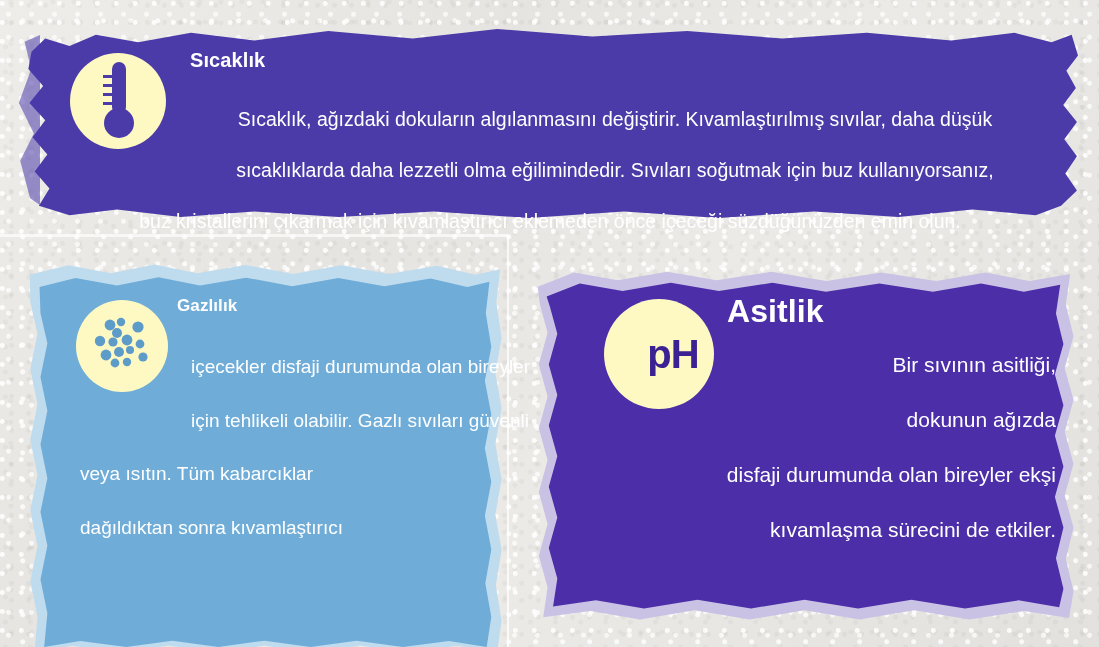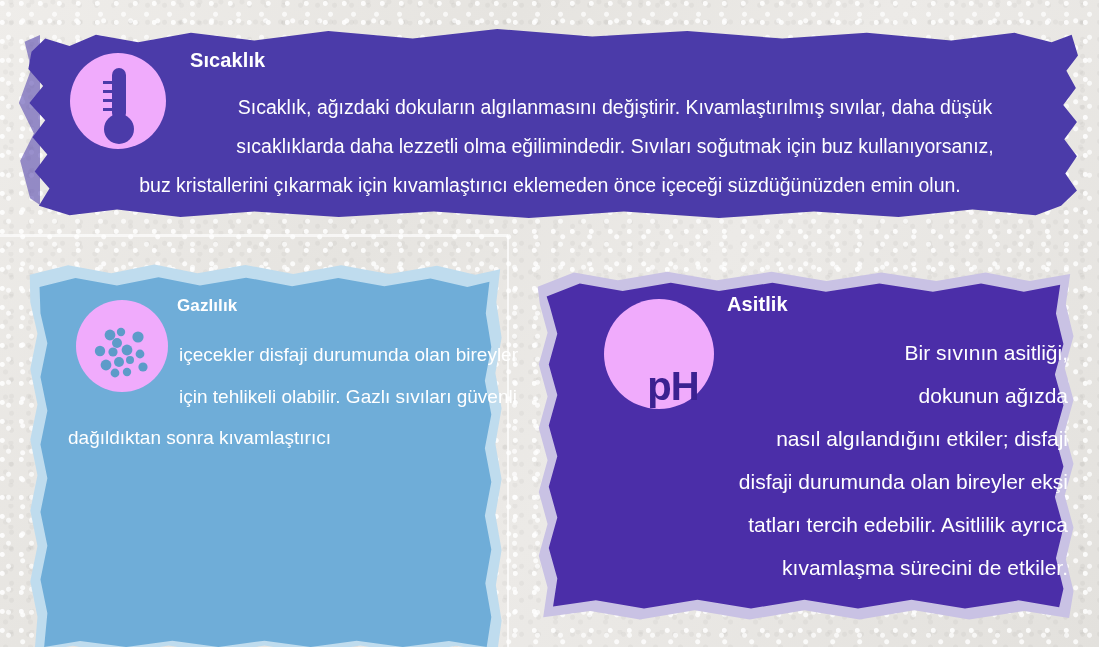--- a/index.html
+++ b/index.html
@@ -137,41 +137,41 @@
   
   .panel-content {
     position: absolute;
     inset: 0;
     color: #ffffff;
   }
 
   .icon-badge {
     position: absolute;
     border-radius: 50%;
-    background: #f0abfc;
+    background: #fef9c3;
     display: flex;
-    align-items: flex-end;
+    align-items: center;
     justify-content: center;
   }
 
   .card-title {
     position: absolute;
     font-weight: bold;
     color: #ffffff;
     letter-spacing: .1px;
     white-space: nowrap;
   }
 
   .card-body {
     position: absolute;
     color: #ffffff;
     text-align: center;
   }
   .card-body p {
-    margin: 4px;
+    margin: 16px;
     white-space: nowrap;
   }
 
   
   #temp-icon { left: 48px; top: 24px; width: 96px; height: 96px; }
   #temp-title { left: 168px; top: 20px; font-size: 20px; }
   #temp-body { left: 0; top: 57px; width: 1056px; font-size: 19.5px; line-height: 35px; }
   #temp-body p:nth-child(1) { padding-left: 130px; }
   #temp-body p:nth-child(2) { padding-left: 130px; }
   #temp-body p:nth-child(3) { padding-left: 0; }
@@ -179,21 +179,21 @@
   
   #carb-icon { left: 42px; top: 28px; width: 92px; height: 92px; }
   #carb-title { left: 143px; top: 24px; font-size: 17px; }
   #carb-body { left: 0; top: 60px; width: 461px; font-size: 19px; line-height: 37.5px; text-align: left; }
   #carb-body p:nth-child(1) { padding-left: 141px; }
   #carb-body p:nth-child(2) { padding-left: 141px; }
   #carb-body p:nth-child(n+3) { padding-left: 30px; }
 
   
   #acid-icon { left: 67px; top: 23px; width: 110px; height: 110px; }
-  #acid-title { left: 190px; top: 17px; font-size: 20px; }
+  #acid-title { left: 190px; top: 17px; font-size: 32px; }
   #acid-body { left: 0; top: 53px; width: 535px; font-size: 21px; line-height: 39px; text-align: right; }
   #acid-body p:nth-child(1) { padding-left: 190px; }
   #acid-body p:nth-child(2) { padding-left: 190px; }
   #acid-body p:nth-child(3) { padding-left: 38px; }
   #acid-body p:nth-child(4) { padding-left: 38px; }
   #acid-body p:nth-child(5) { padding-left: 38px; }
   #acid-body p:nth-child(6) { padding-left: 50px; }
 
   .ph-text {
     font-weight: bold;
@@ -261,40 +261,39 @@
         <circle cx="29" cy="53" r="4.4" fill="#5d9bc9"></circle>
         <circle cx="41" cy="52" r="4.2" fill="#5d9bc9"></circle>
       </svg>
     </div>
 
     <div class="card-title" id="carb-title">Gazlılık</div>
 
     <div class="card-body" id="carb-body">
       <p>içecekler disfaji durumunda olan bireyler</p>
       <p>için tehlikeli olabilir. Gazlı sıvıları güvenli</p>
+      <p>veya ısıtın. Tüm kabarcıklar</p>
       <p>dağıldıktan sonra kıvamlaştırıcı</p>
     </div>
 
   </div>
 </div>
 
 <div class="panel" id="panel-acidity">
   <div class="panel-glow"></div>
   <div class="panel-ink"></div>
   <div class="panel-content">
 
     <div class="icon-badge" id="acid-icon">
       <span class="ph-text">pH</span>
     </div>
 
     <div class="card-title" id="acid-title">Asitlik</div>
 
     <div class="card-body" id="acid-body">
       <p>Bir sıvının asitliği,</p>
       <p>dokunun ağızda</p>
-      <p>nasıl algılandığını etkiler; disfaji</p>
       <p>disfaji durumunda olan bireyler ekşi</p>
-      <p>tatları tercih edebilir. Asitlilik ayrıca</p>
       <p>kıvamlaşma sürecini de etkiler.</p>
     </div>
 
   </div>
 </div>
 
 </body></html>

